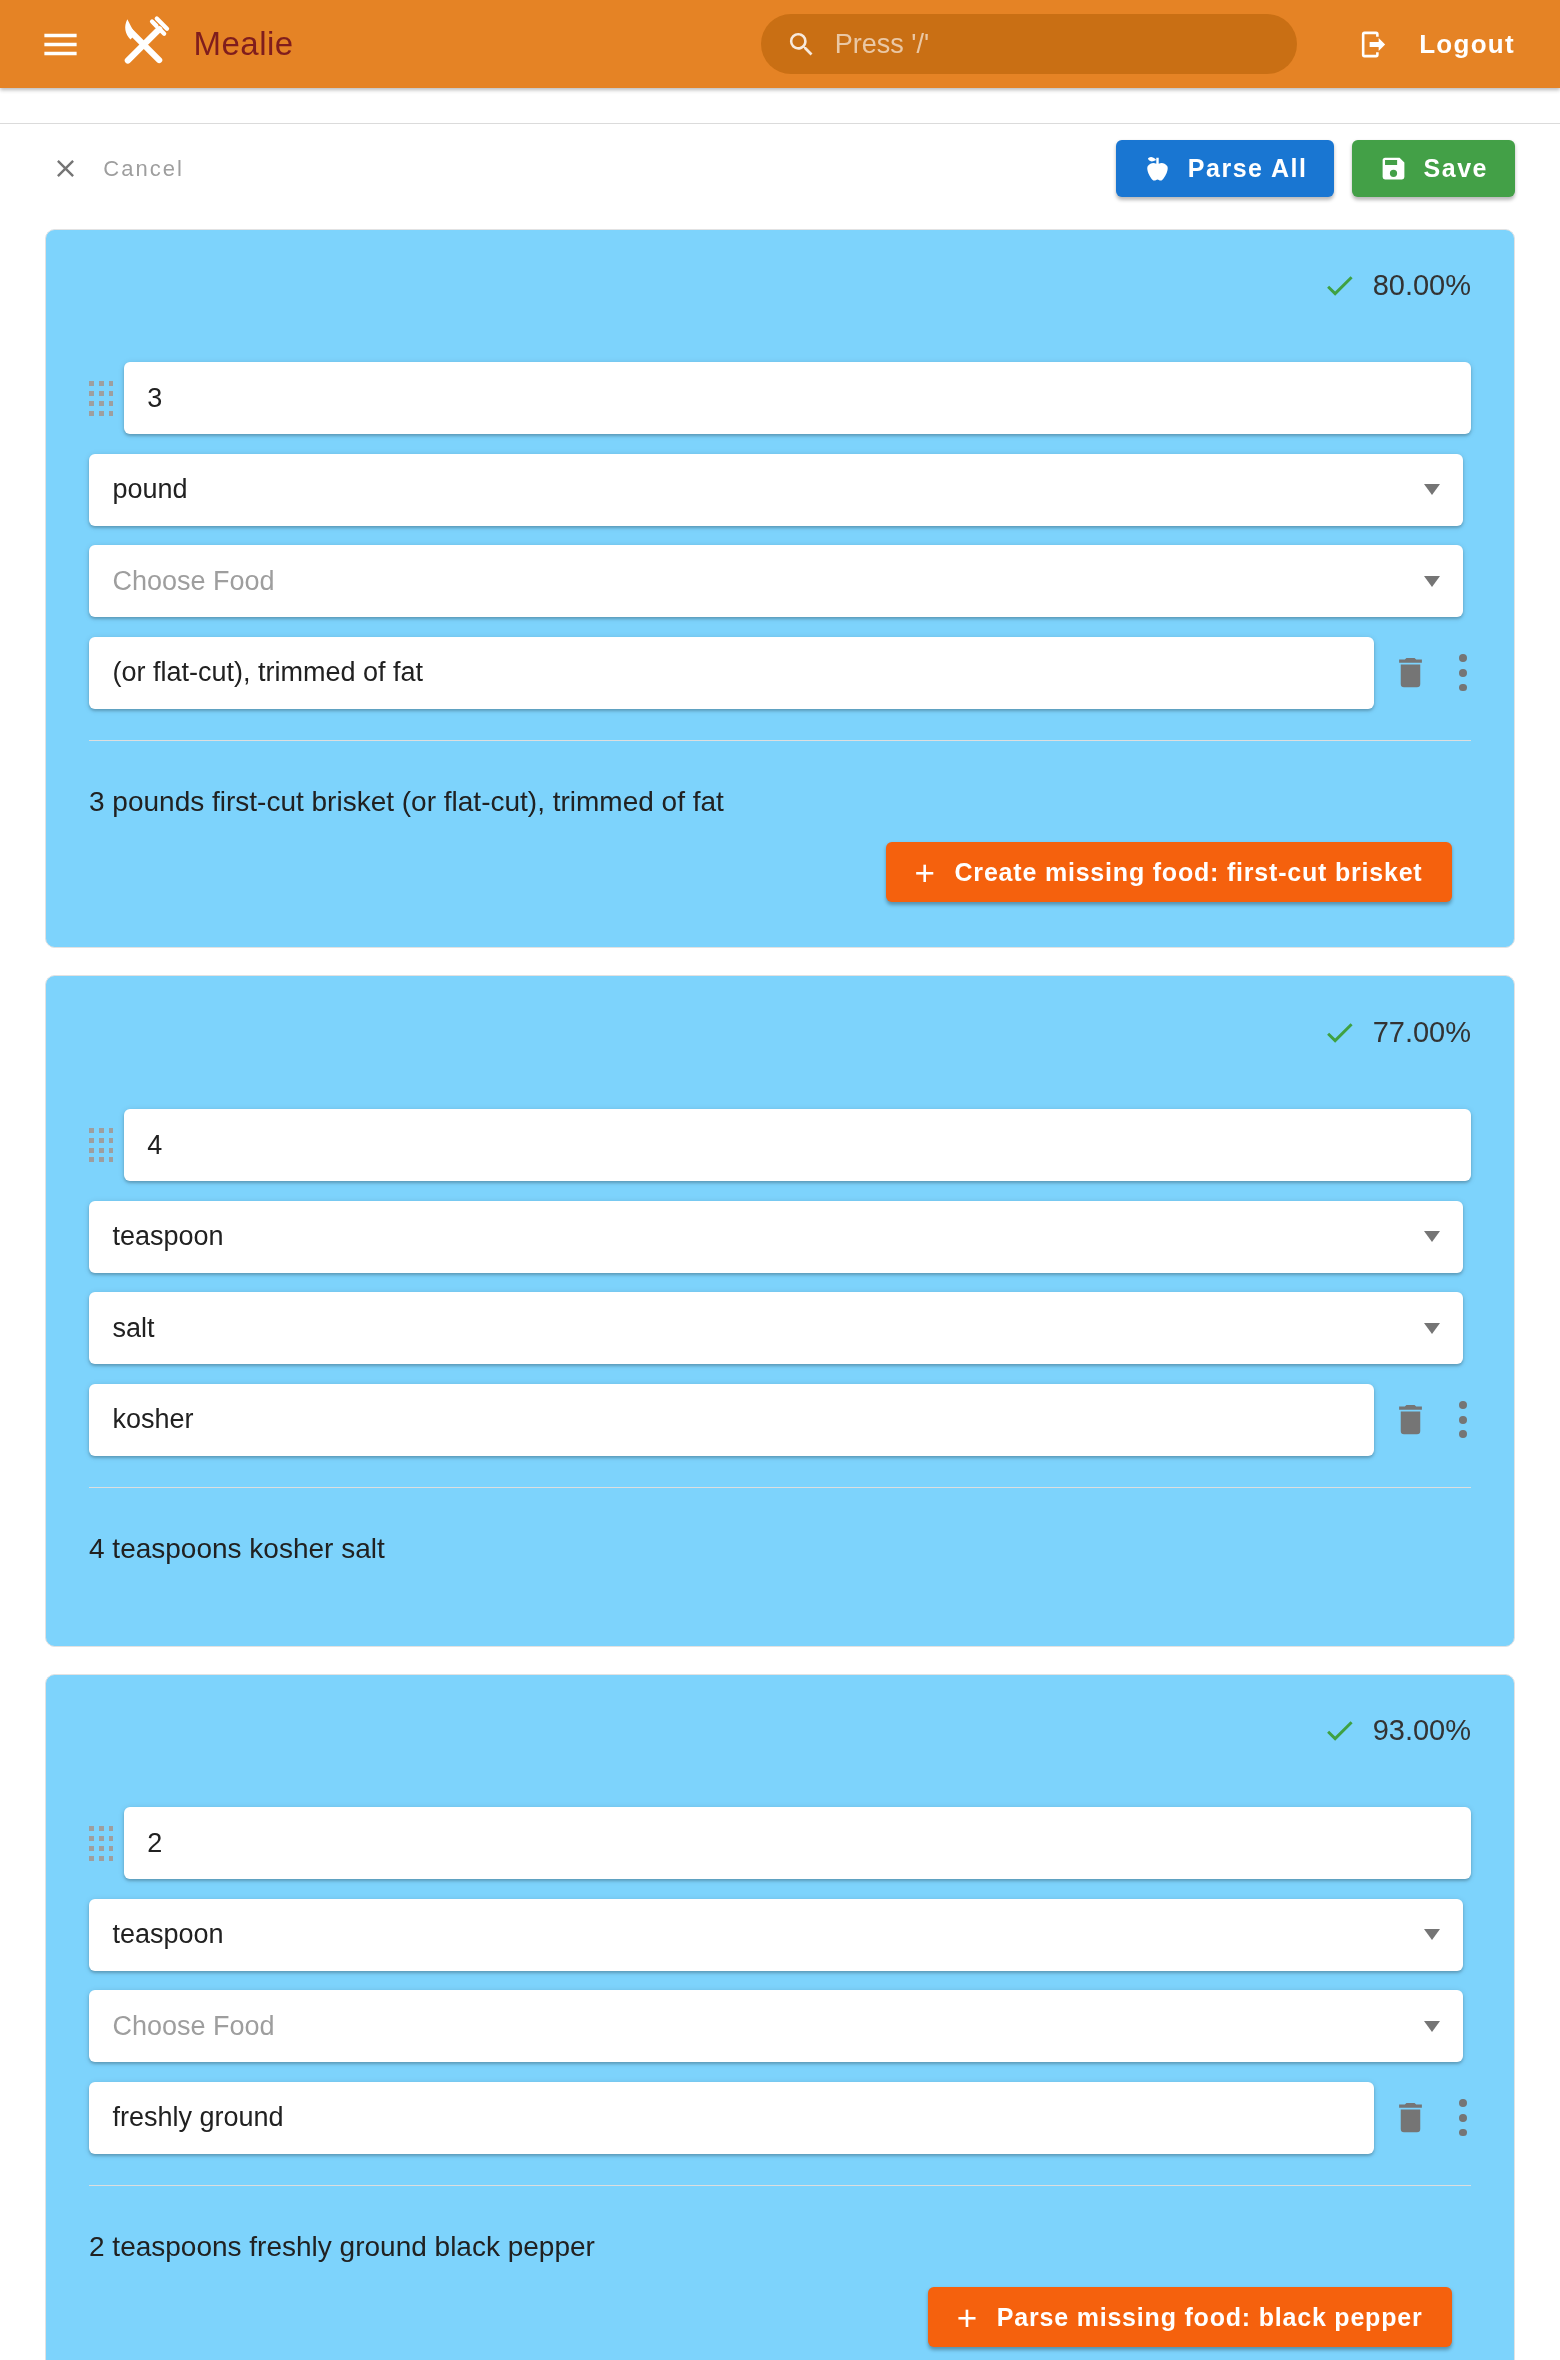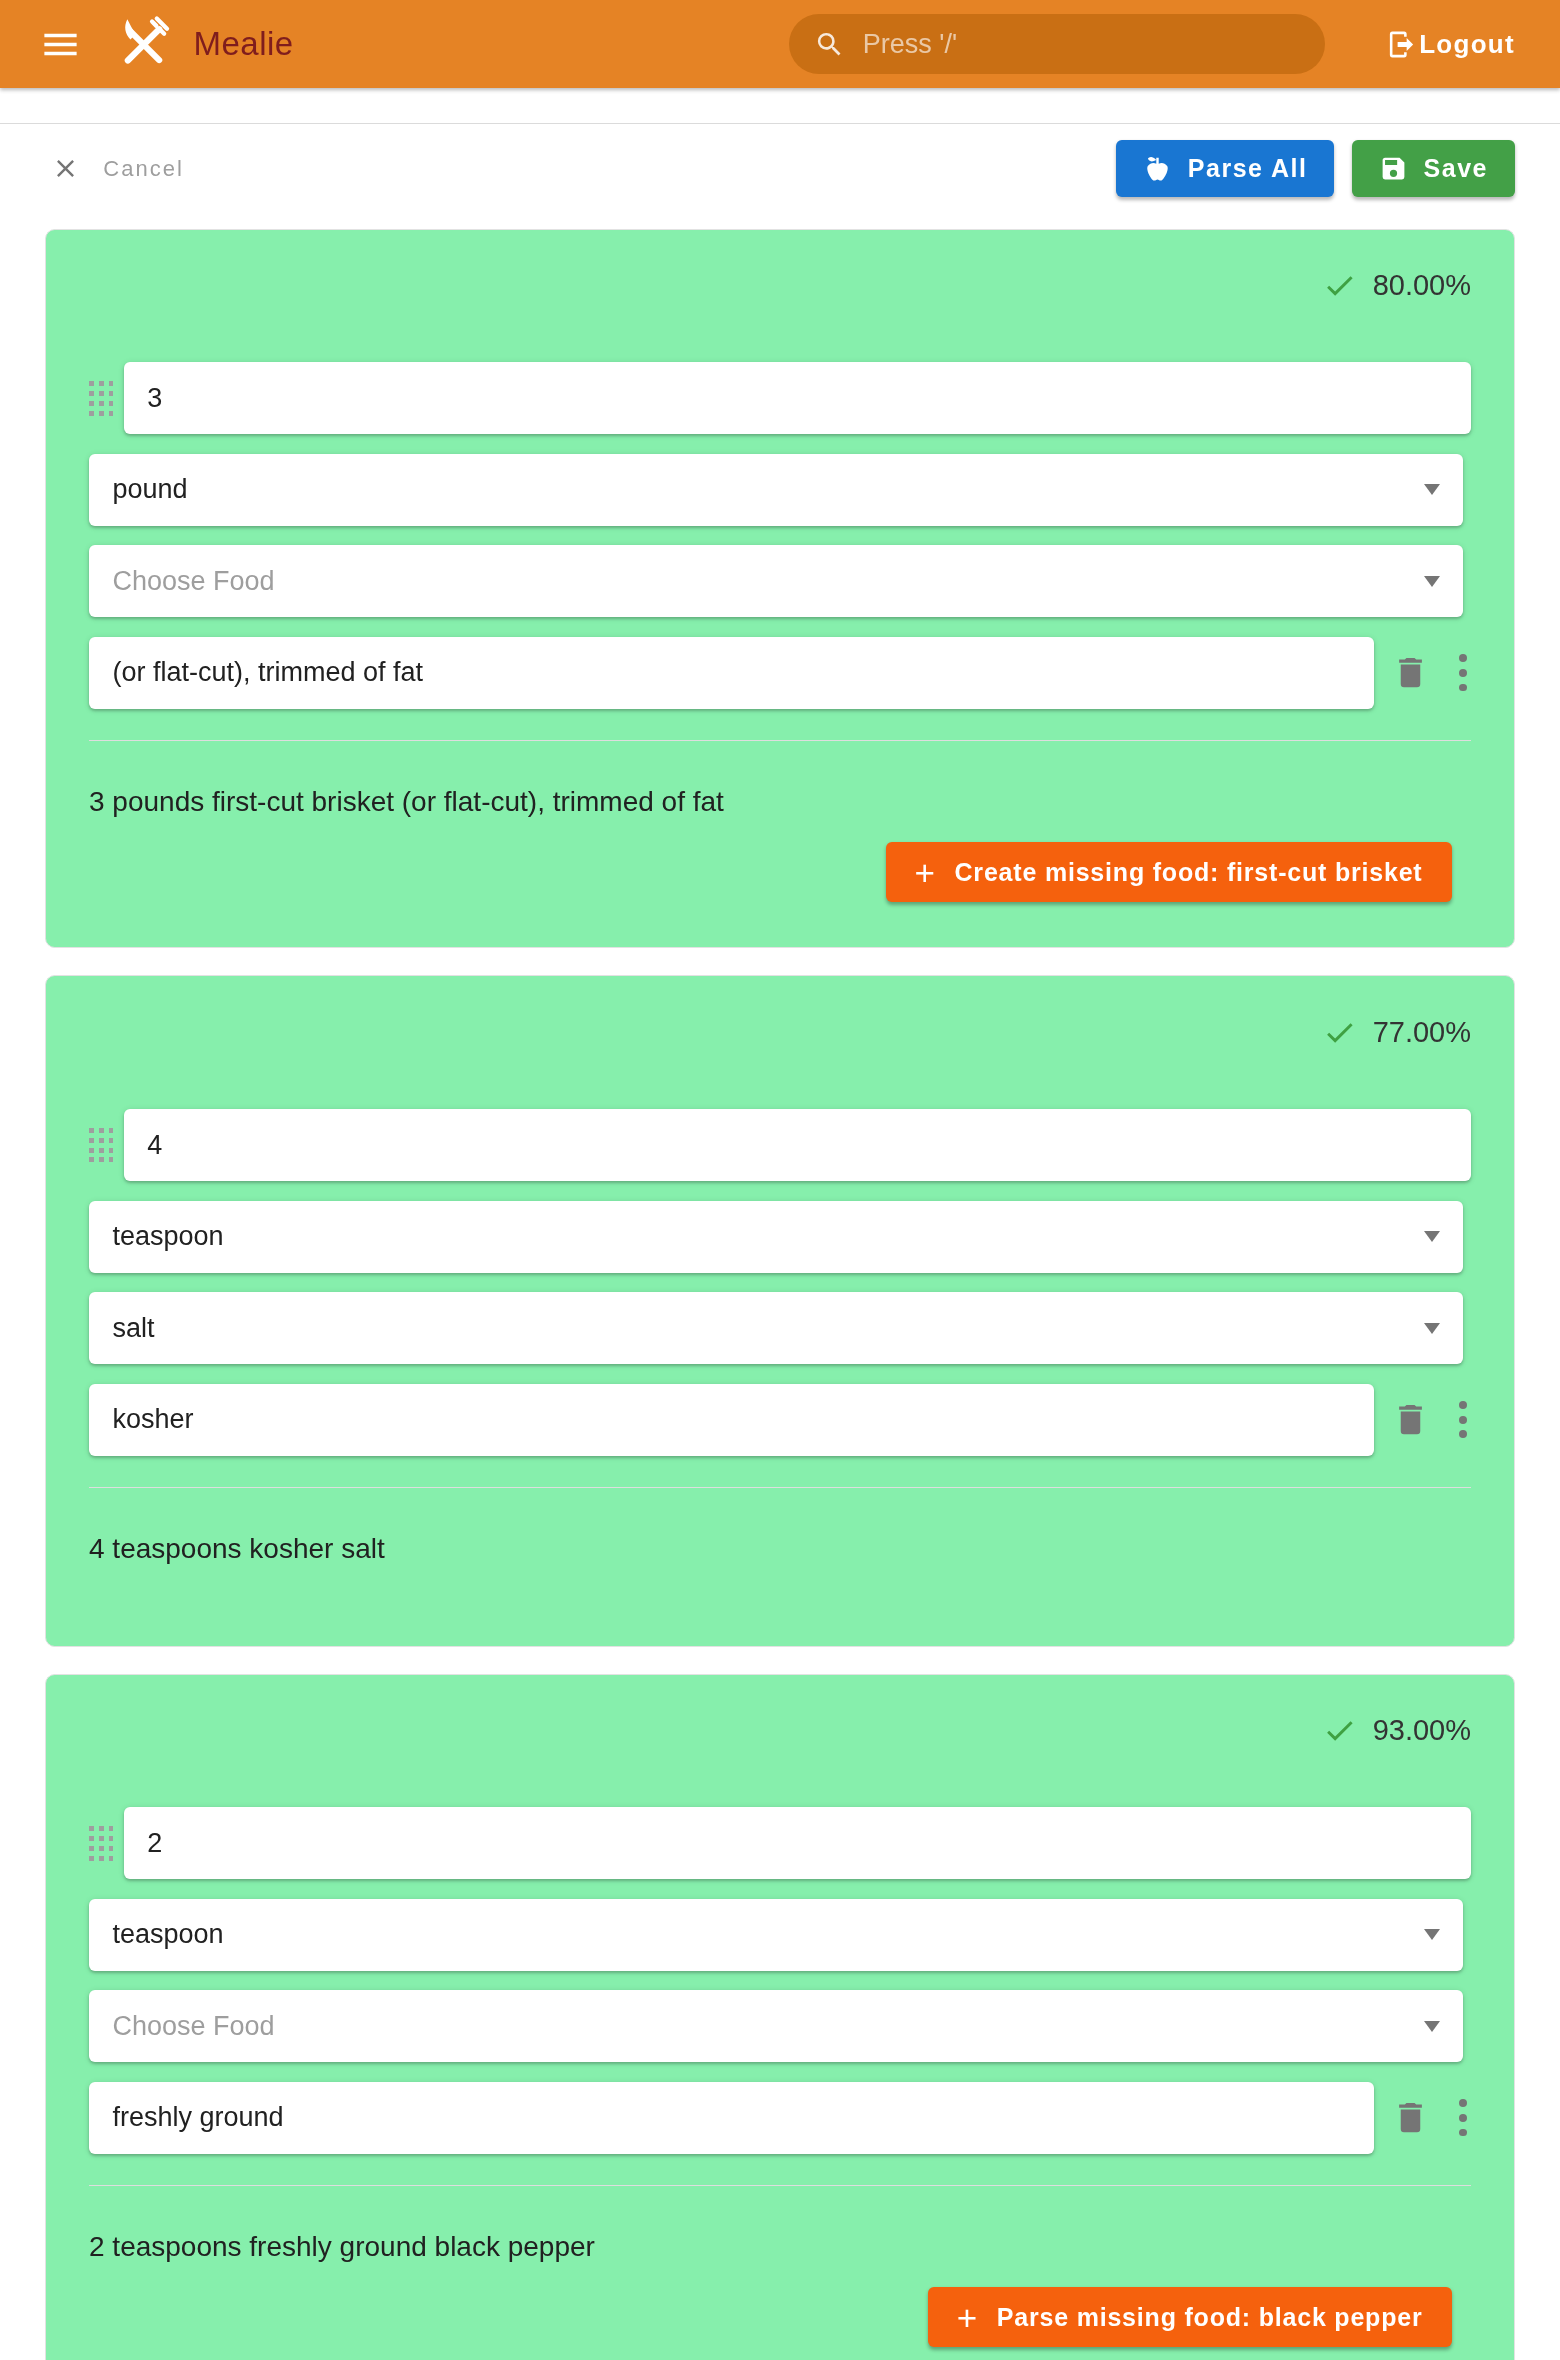--- a/index.html
+++ b/index.html
@@ -24,42 +24,42 @@
     margin-left:auto;width:536px;height:60px;border-radius:30px;
     background:var(--search-pill-bg,#C96F14);
     display:flex;align-items:center;padding:0 25px;
   }
   .search-pill input{
     flex:1;border:none;outline:none;background:transparent;
     font-size:27px;color:#fff;margin-left:15.6px;
     font-family:"Liberation Sans","DejaVu Sans",sans-serif;
   }
   .search-pill input::placeholder{color:rgba(255,255,255,.62);}
-  .logout-btn{margin-left:55px;display:flex;align-items:center;gap:2px;background:transparent;border:none;cursor:pointer;}
+  .logout-btn{margin-left:55px;display:flex;align-items:center;gap:30px;background:transparent;border:none;cursor:pointer;}
   .logout-label{color:#fff;font-size:26px;font-weight:600;letter-spacing:1.3px;}
 
   .page-divider{height:1px;background:#DBDBDB;margin-top:35px;}
 
   
   .page{padding:0 45px;}
   .action-row{display:flex;align-items:center;margin-top:11.7px;height:66px;}
   .cancel-btn{display:flex;align-items:center;gap:23.4px;background:transparent;border:none;cursor:pointer;padding:0 5.9px;}
   .cancel-label{color:#9E9E9E;font-size:22px;font-weight:500;letter-spacing:2px;}
   .action-spacer{flex:1;}
   .btn{
     display:flex;align-items:center;gap:15.6px;height:57px;border:none;border-radius:5.9px;
     padding:0 27px;cursor:pointer;box-shadow:0 2.9px 3.9px rgba(0,0,0,.28);
   }
   .btn-label{color:#fff;font-size:25px;font-weight:700;letter-spacing:1.5px;}
   .btn-parse{background:var(--parse-bg,#1976D2);margin-right:17.6px;}
   .btn-save{background:var(--save-bg,#43A047);}
 
   
   .card{
-    border:1px solid #E2E2E2;border-radius:9.8px;background:#86efac;
+    border:1px solid #E2E2E2;border-radius:9.8px;background:#7dd3fc;
     padding:25px 43px 45px;margin-top:27px;
   }
   .confidence-row{display:flex;justify-content:flex-end;align-items:center;gap:15.6px;margin-top:9.8px;height:43px;}
   .confidence-value{font-size:29px;color:#333;}
 
   .qty-row{display:flex;align-items:center;margin-top:55px;}
   .drag-handle{
     width:25px;display:grid;grid-template-columns:repeat(3,4.9px);gap:4.9px;
     margin-right:9.8px;cursor:grab;
   }

